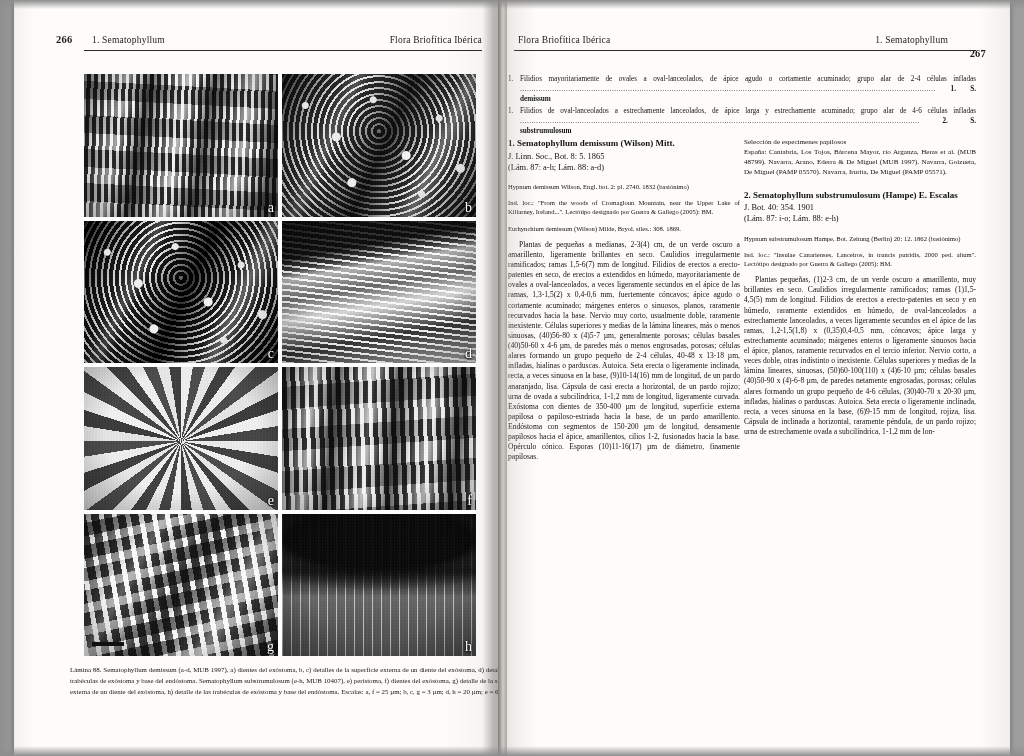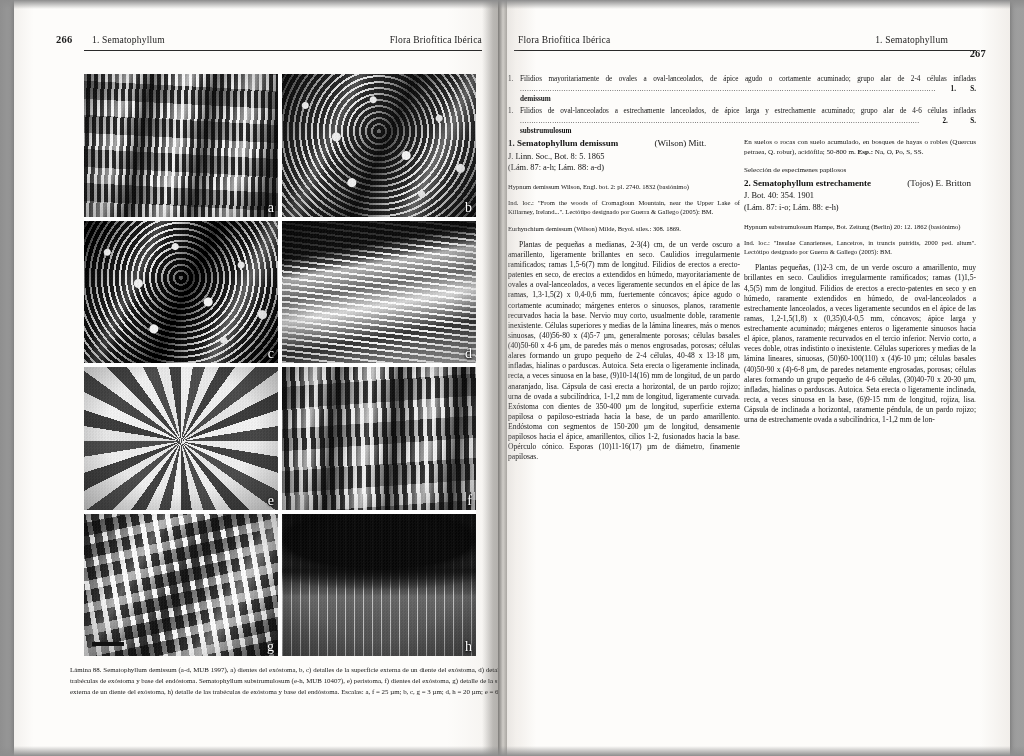--- a/index.html
+++ b/index.html
@@ -133,21 +133,21 @@
   .key .knum{width:7px;flex:none;}
   .key .ktext{flex:1;text-align:justify;}
   .key b{font-weight:bold;}
   .dots{letter-spacing:.5px;}
 
   .col{position:absolute;width:232px;font-size:7.6px;line-height:1.335;
      color:#121212;text-align:justify;}
   .col-left{left:508px;top:138px;}
   .col-right{left:744px;top:138px;}
   .sp-head{font-weight:bold;font-size:9px;line-height:1.30;margin-bottom:1px;}
-  .sp-head .auth{font-weight:normal;margin-left:34px;}
+  .sp-head .auth{font-weight:bold;}
   .sp-ref{font-size:8.4px;line-height:1.32;}
   .sp-plate{font-size:8.4px;line-height:1.32;margin-bottom:9px;}
   .syn{font-size:6.6px;line-height:1.40;margin-bottom:7px;}
   .para{text-indent:11px;margin:0 0 6px 0;}
   .eco{font-size:7.1px;line-height:1.40;margin-bottom:8px;}
   .eco b{font-weight:bold;}
   .spec-h{font-size:7.1px;line-height:1.40;margin-bottom:0;}
   .spec{font-size:7.1px;line-height:1.40;margin-bottom:12px;}
   .sp2-wrap{margin-top:2px;}
 </style>
@@ -251,32 +251,29 @@
     <div class="sp-plate">(Lám. 87: a-h; Lám. 88: a-d)</div>
 
     <div class="syn">Hypnum demissum Wilson, Engl. bot. 2: pl. 2740. 1832 (basiónimo)</div>
     <div class="syn">Ind. loc.: "From the woods of Cromagloun Mountain, near the Upper Lake of Killarney, Ireland...". Lectótipo designado por Guerra &amp; Gallego (2005): BM.</div>
     <div class="syn">Eurhynchium demissum (Wilson) Milde, Bryol. siles.: 308. 1869.</div>
 
     <p class="para">Plantas de pequeñas a medianas, 2-3(4) cm, de un verde oscuro a amarillento, ligeramente brillantes en seco. Caulidios irregularmente ramificados; ramas 1,5-6(7) mm de longitud. Filidios de erectos a erecto-patentes en seco, de erectos a extendidos en húmedo, mayoritariamente de ovales a oval-lanceolados, a veces ligeramente secundos en el ápice de las ramas, 1,3-1,5(2) x 0,4-0,6 mm, fuertemente cóncavos; ápice agudo o cortamente acuminado; márgenes enteros o sinuosos, planos, raramente recurvados hacia la base. Nervio muy corto, usualmente doble, raramente inexistente. Células superiores y medias de la lámina lineares, más o menos sinuosas, (40)56-80 x (4)5-7 µm, generalmente porosas; células basales (40)50-60 x 4-6 µm, de paredes más o menos engrosadas, porosas; células alares formando un grupo pequeño de 2-4 células, 40-48 x 13-18 µm, infladas, hialinas o parduscas. Autoica. Seta erecta o ligeramente inclinada, recta, a veces sinuosa en la base, (9)10-14(16) mm de longitud, de un pardo anaranjado, lisa. Cápsula de casi erecta a horizontal, de un pardo rojizo; urna de ovada a subcilíndrica, 1-1,2 mm de longitud, ligeramente curvada. Exóstoma con dientes de 350-400 µm de longitud, superficie externa papilosa o papiloso-estriada hacia la base, de un pardo amarillento. Endóstoma con segmentos de 150-200 µm de longitud, densamente papilosos hacia el ápice, amarillentos, cilios 1-2, fusionados hacia la base. Opérculo cónico. Esporas (10)11-16(17) µm de diámetro, finamente papilosas.</p>
   </div>
 
   <div class="col col-right">
-    <div class="eco">
-      <span>En suelos o rocas con suelo acumulado, en bosques de hayas o robles (Quercus petraea, Q. robur), acidófila; 50-800 m.</span>
-      <b>Esp.:</b><span> Na, O, Po, S, SS.</span>
-    </div>
 
     <div class="spec-h">Selección de especímenes papilosos</div>
+    <div class="spec">España: Cantabria, Los Tojos, Bárcena Mayor, río Arganza, Heras et al. (MUB 48799). Navarra, Arano, Ederra &amp; De Miguel (MUB 1997). Navarra, Goizueta, De Miguel (PAMP 05570). Navarra, Irurita, De Miguel (PAMP 05571).</div>
 
     <div class="sp2-wrap">
       <div class="sp-head">
         <span>2.</span>
-        <span>Sematophyllum estrechamente</span>
-        <span class="auth">(Tojos) E. Britton</span>
+        <span>Sematophyllum substrumulosum</span>
+        <span class="auth">(Hampe) E. Escalas</span>
       </div>
       <div class="sp-ref">J. Bot. 40: 354. 1901</div>
       <div class="sp-plate">(Lám. 87: i-o; Lám. 88: e-h)</div>
 
       <div class="syn">Hypnum substrumulosum Hampe, Bot. Zeitung (Berlin) 20: 12. 1862 (basiónimo)</div>
       <div class="syn">Ind. loc.: "Insulae Canarienses, Lanceiros, in truncis putridis, 2000 ped. altum". Lectótipo designado por Guerra &amp; Gallego (2005): BM.</div>
 
       <p class="para">Plantas pequeñas, (1)2-3 cm, de un verde oscuro a amarillento, muy brillantes en seco. Caulidios irregularmente ramificados; ramas (1)1,5-4,5(5) mm de longitud. Filidios de erectos a erecto-patentes en seco y en húmedo, raramente extendidos en húmedo, de oval-lanceolados a estrechamente lanceolados, a veces ligeramente secundos en el ápice de las ramas, 1,2-1,5(1,8) x (0,35)0,4-0,5 mm, cóncavos; ápice larga y estrechamente acuminado; márgenes enteros o ligeramente sinuosos hacia el ápice, planos, raramente recurvados en el tercio inferior. Nervio corto, a veces doble, otras indistinto o inexistente. Células superiores y medias de la lámina lineares, sinuosas, (50)60-100(110) x (4)6-10 µm; células basales (40)50-90 x (4)-6-8 µm, de paredes netamente engrosadas, porosas; células alares formando un grupo pequeño de 4-6 células, (30)40-70 x 20-30 µm, infladas, hialinas o parduscas. Autoica. Seta erecta o ligeramente inclinada, recta, a veces sinuosa en la base, (6)9-15 mm de longitud, rojiza, lisa. Cápsula de inclinada a horizontal, raramente péndula, de un pardo rojizo; urna de estrechamente ovada a subcilíndrica, 1-1,2 mm de lon-</p>
     </div>
   </div>

